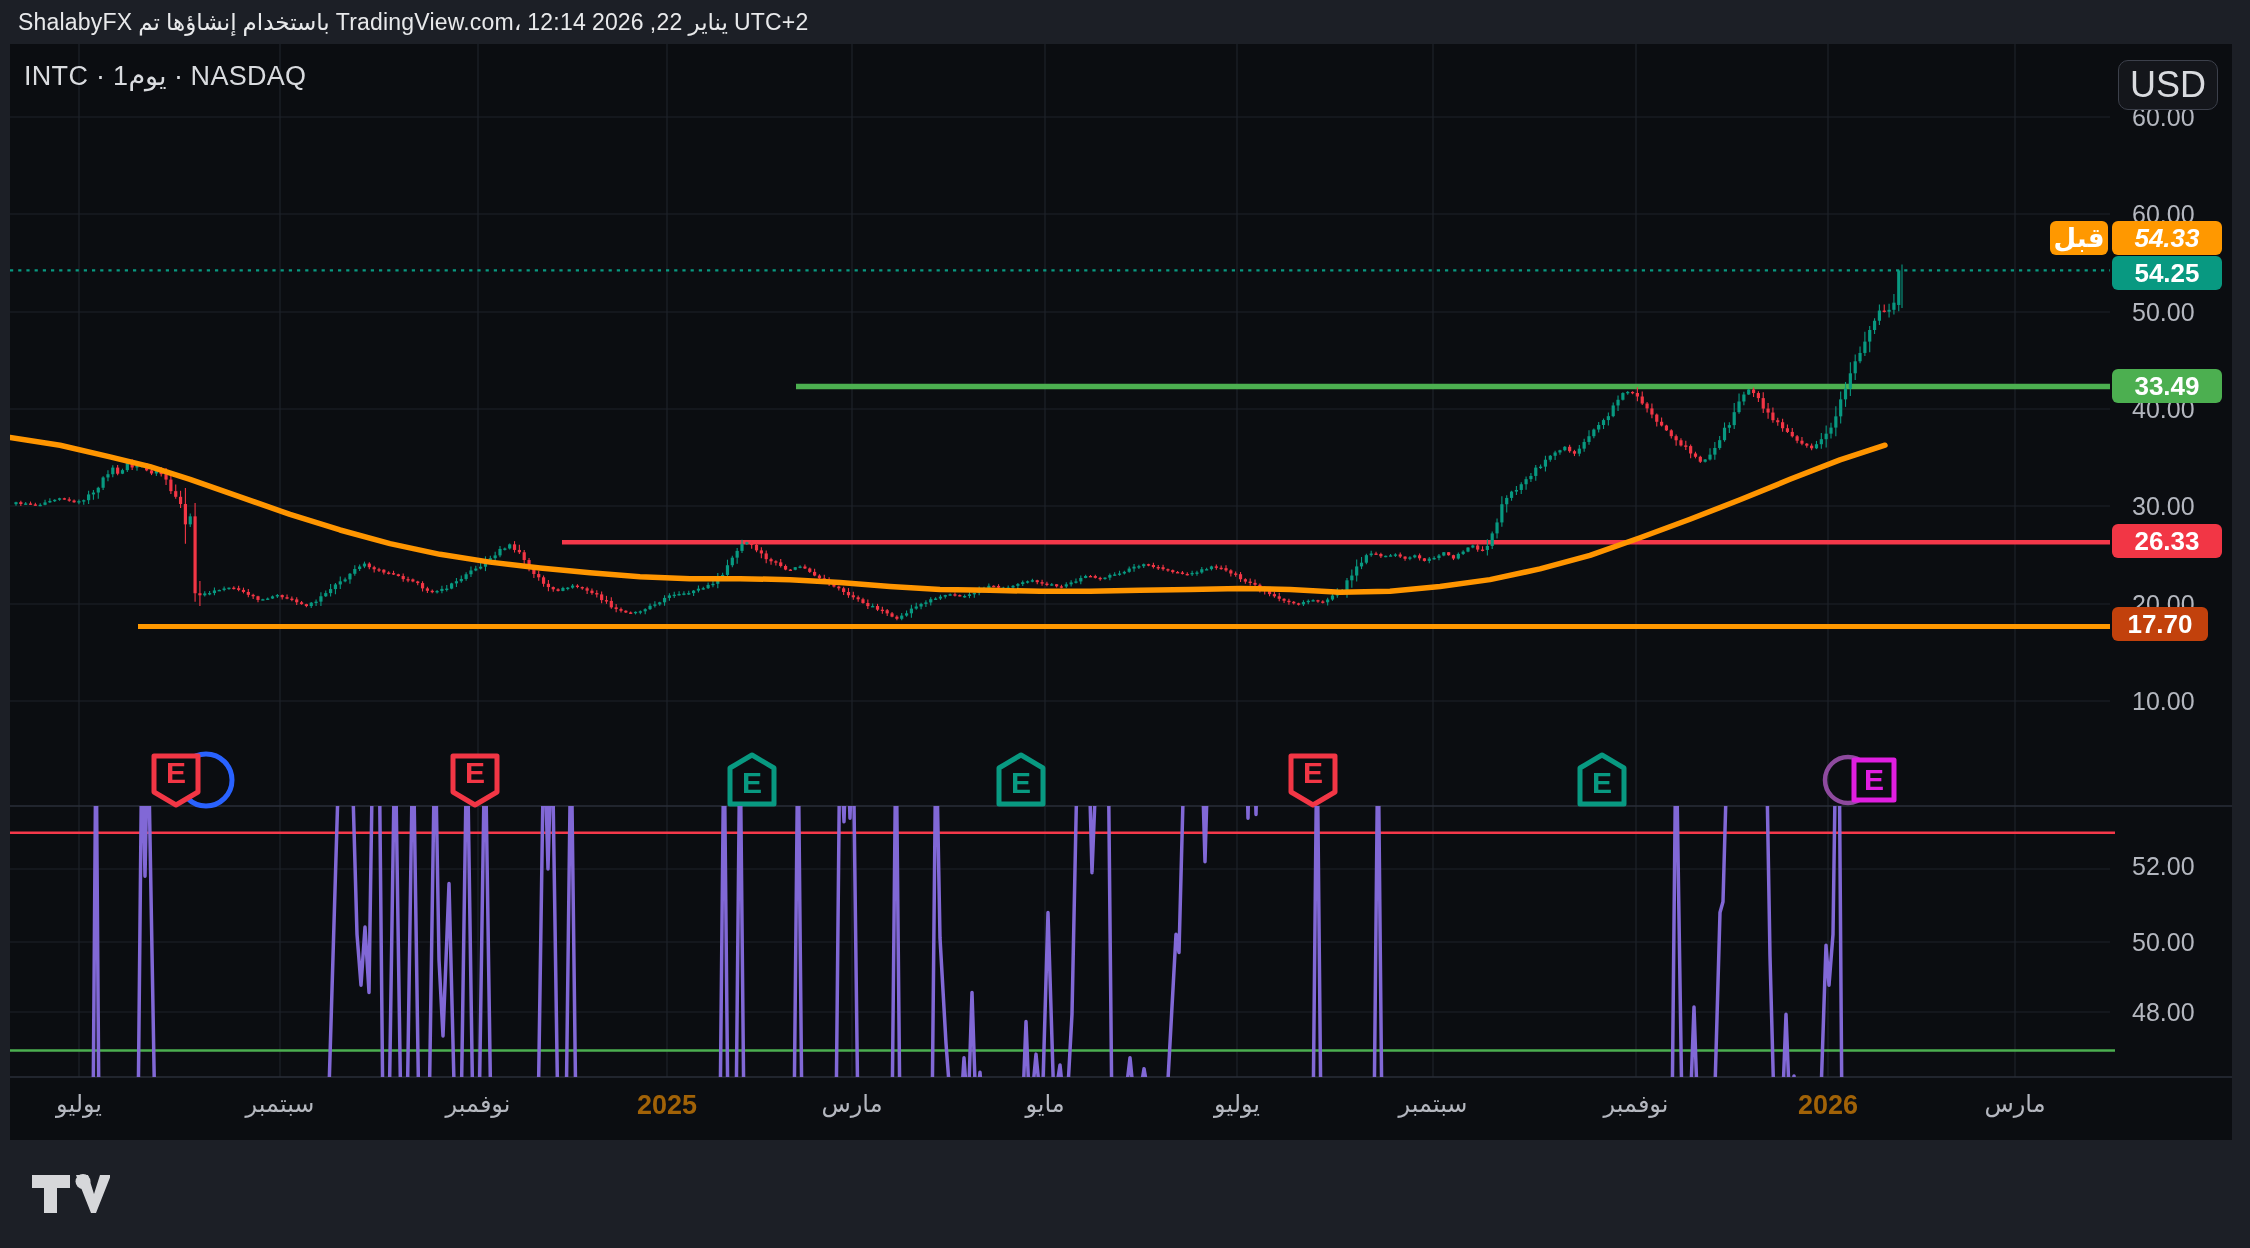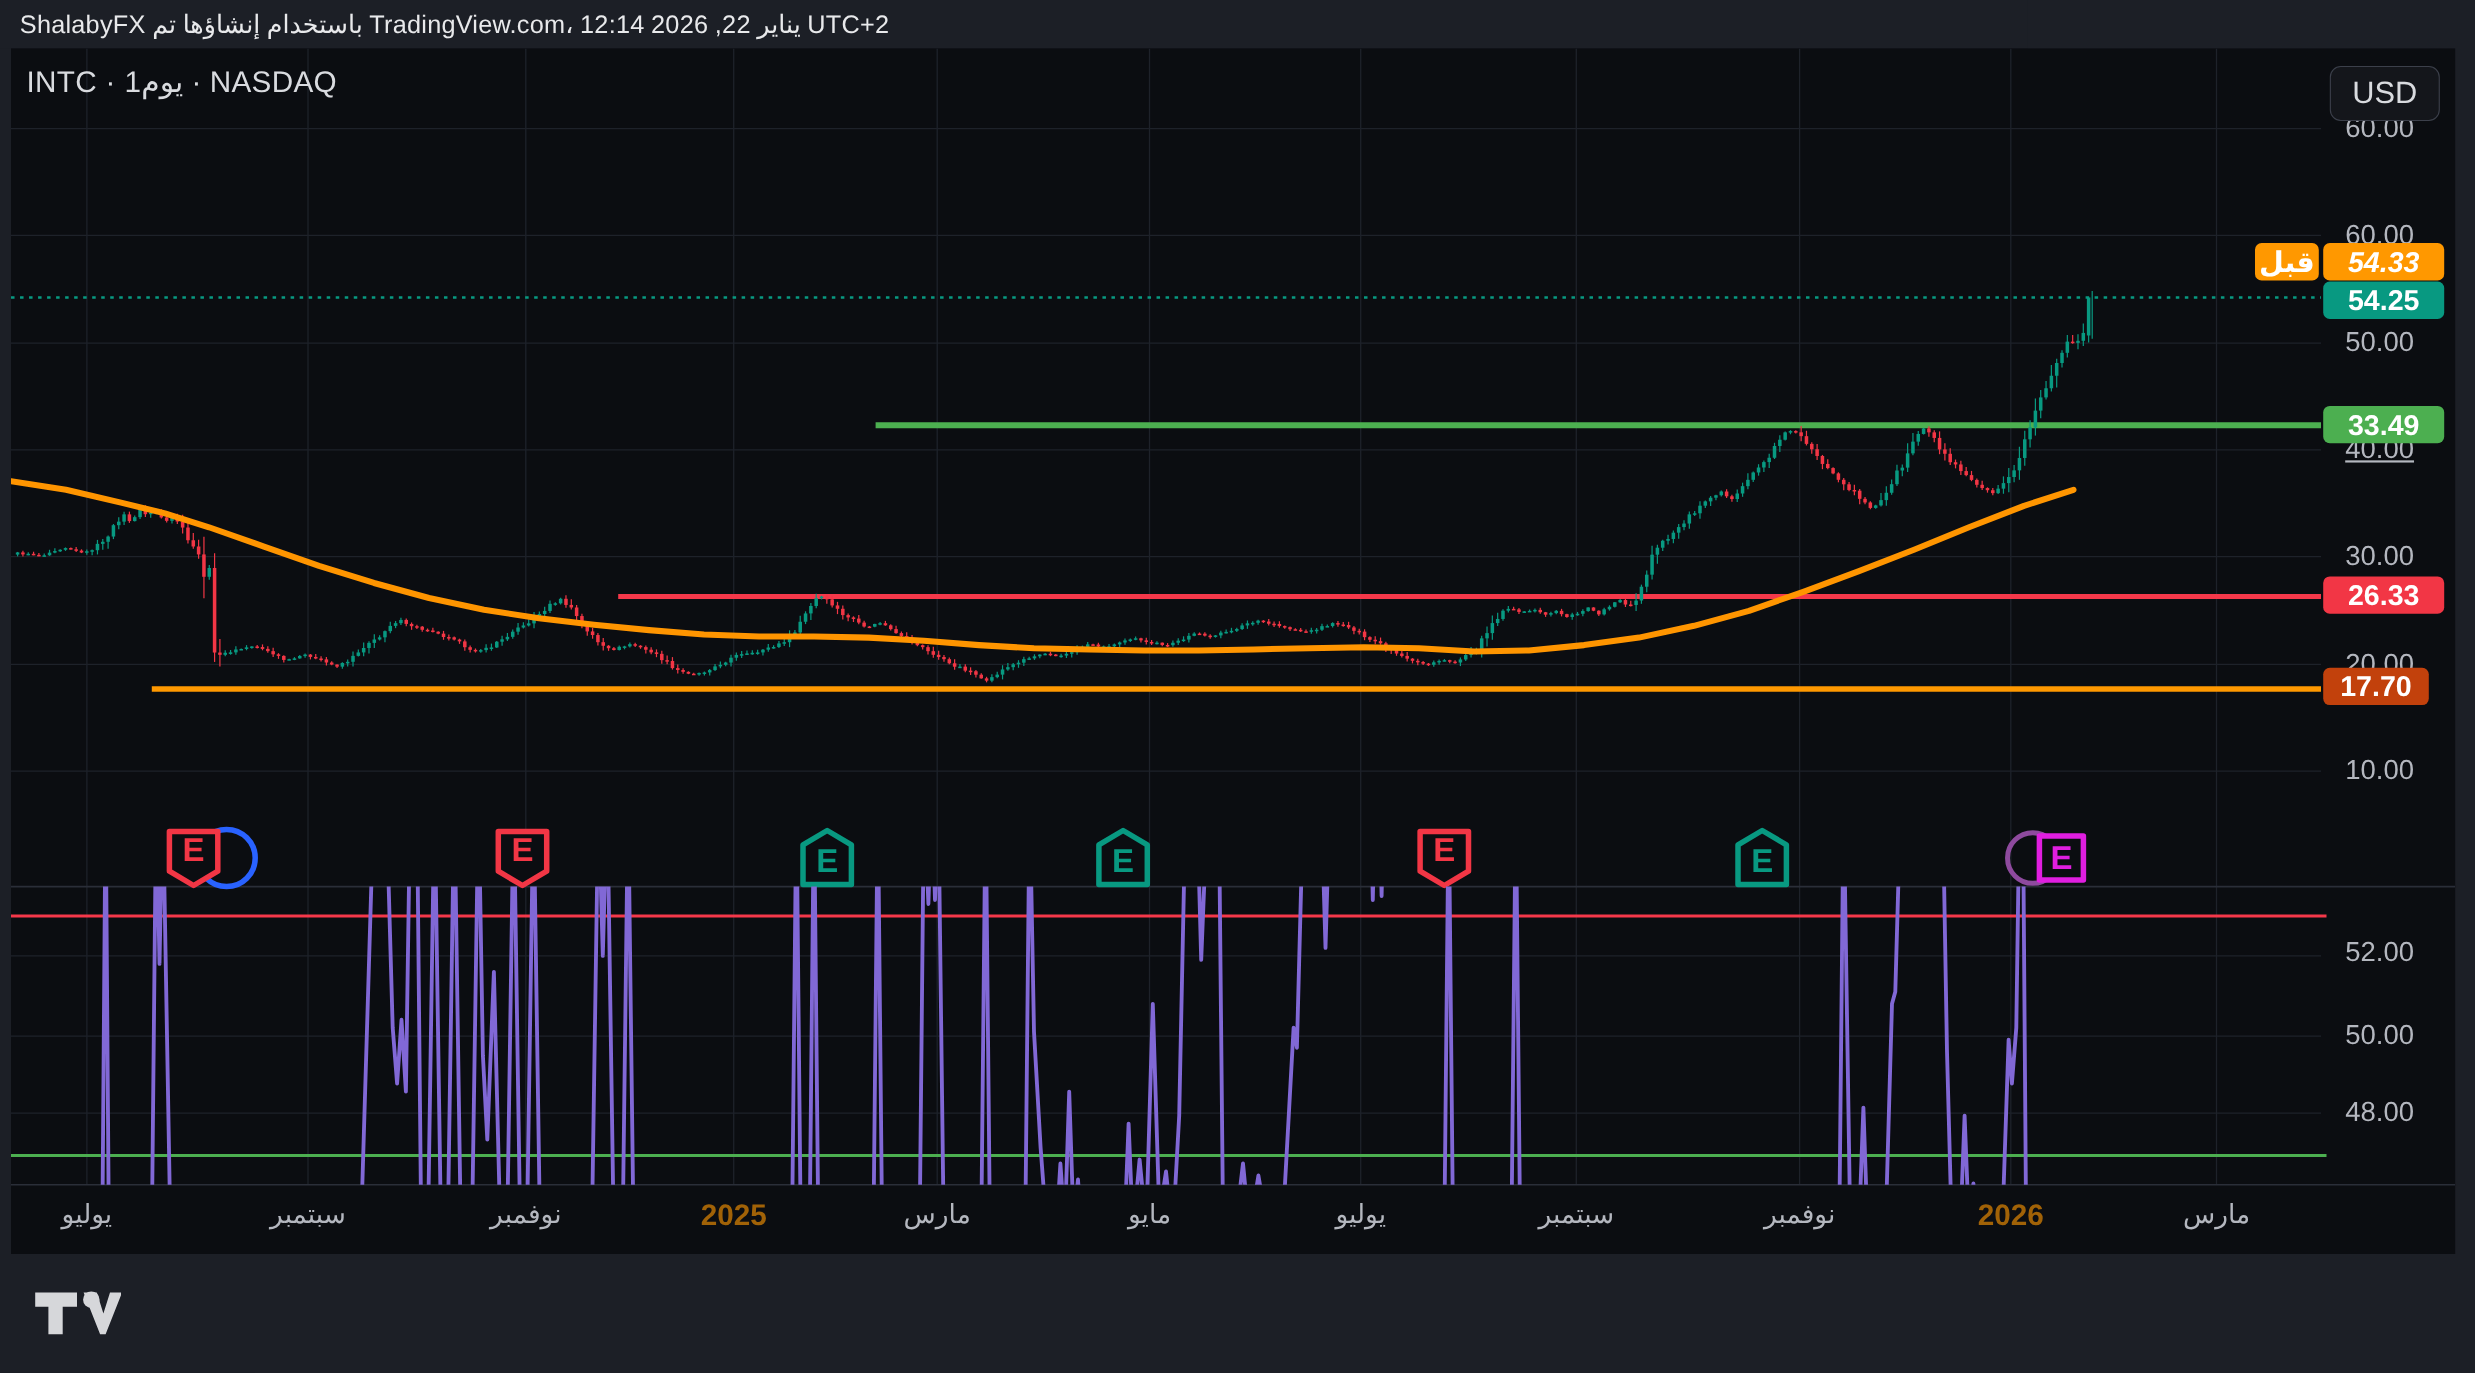--- a/index.html
+++ b/index.html
@@ -15,21 +15,21 @@
   .attr-part { unicode-bidi:isolate; display:inline-block; margin-right:6px; }
 
   .chart-area { position:absolute; left:10px; top:44px; width:2222px; height:1096px;
     background:#0b0d11; }
   #plot { position:absolute; left:0; top:0; }
 
   .symbol-title { position:absolute; left:14px; top:16px; font-size:27px;
     color:#d9dbdf; letter-spacing:.3px; z-index:5; }
   .usd-button { position:absolute; right:14px; top:16px; width:100px; height:50px;
     border:1.5px solid #3c404b; border-radius:10px; display:flex; align-items:center;
-    justify-content:center; font-size:28px; color:#d9dbdf; background:#14161b; z-index:6; }
+    justify-content:center; font-size:36px; color:#d9dbdf; background:#14161b; z-index:6; }
 
   .axis-label { position:absolute; left:2122px; transform:translateY(-50%);
     font-size:25px; color:#b4b7bf; white-space:nowrap; }
   .osc-label { position:absolute; left:2122px; transform:translateY(-50%);
     font-size:25px; color:#b4b7bf; }
   .badge { position:absolute; height:34px; border-radius:6px; transform:translateY(-50%);
     display:flex; align-items:center; justify-content:center; color:#ffffff;
     font-size:26px; font-weight:600; z-index:4; }
   .time-label { position:absolute; top:1046px; transform:translateX(-50%);
     font-size:24px; color:#b4b7bf; }
@@ -938,21 +938,21 @@
     </svg>
 
   <div class="symbol-title">INTC · 1يوم · NASDAQ</div>
 
   <div class="usd-button">USD</div>
 
   <div id="price-scale">
       <div class="axis-label" style="top: 73px;">60.00</div>
       <div class="axis-label" style="top: 170px;">60.00</div>
       <div class="axis-label" style="top: 268px;">50.00</div>
-      <div class="axis-label" style="top: 365px; text-decoration: underline;">40.00</div>
+      <div class="axis-label" style="top: 365px;">40.00</div>
       <div class="axis-label" style="top: 462px;">30.00</div>
       <div class="axis-label" style="top: 560px;">20.00</div>
       <div class="axis-label" style="top: 657px;">10.00</div>
     </div>
   <div id="osc-scale">
       <div class="osc-label" style="top: 822px; text-align: right;">52.00</div>
       <div class="osc-label" style="top: 898px;">50.00</div>
       <div class="osc-label" style="top: 968px;">48.00</div>
     </div>
   <div id="badges">

